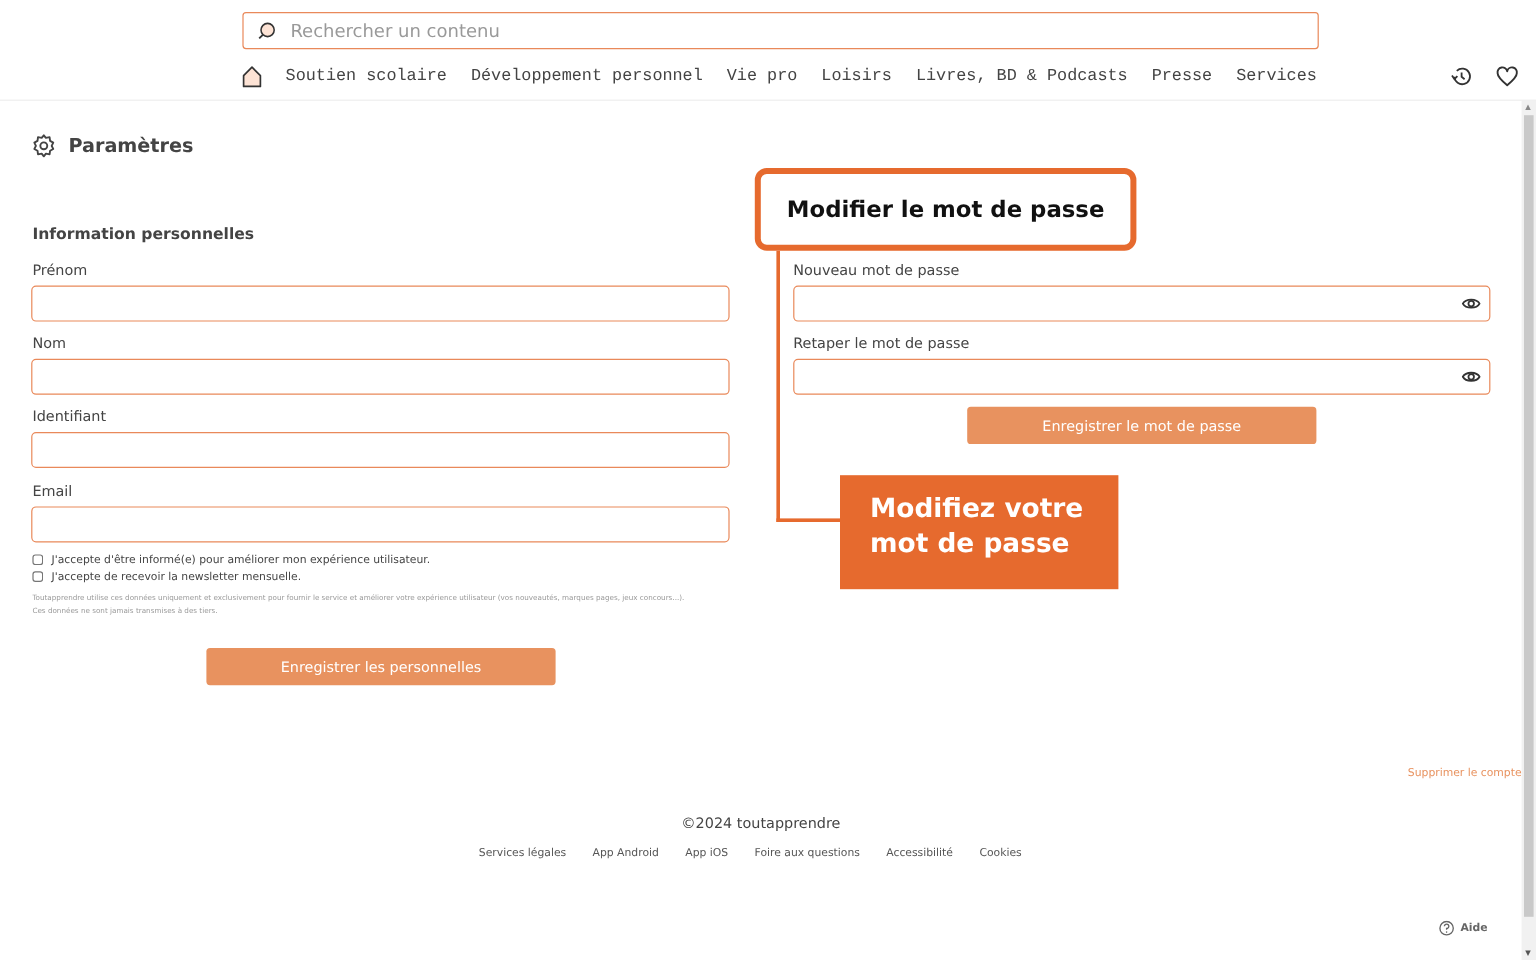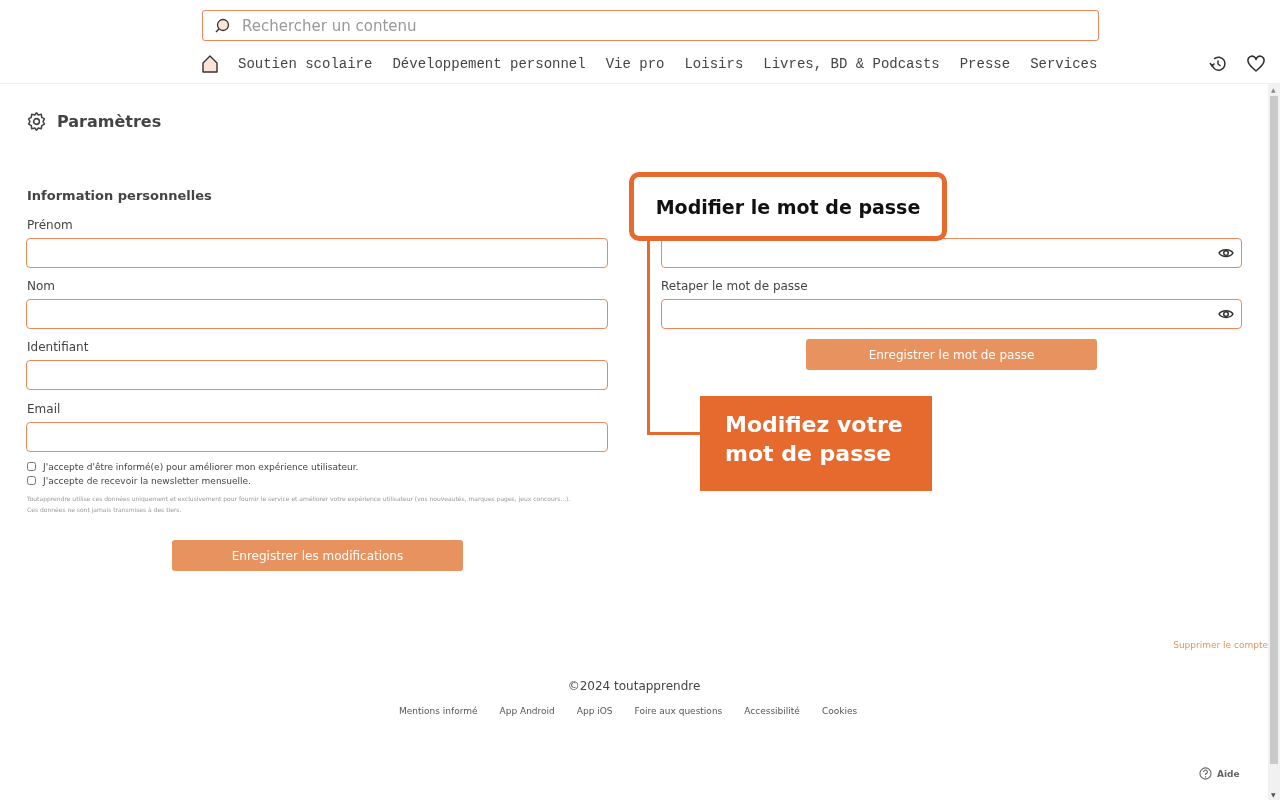--- a/index.html
+++ b/index.html
@@ -35,21 +35,21 @@
   .field input { width: 100%; height: 100%; border: none; outline: none; background: transparent; padding: 0 8px; }
   .field .eye { position: absolute; right: 7px; top: 7px; width: 16px; height: 14px; display: flex; }
 
   .checkbox-row { position: absolute; left: 27px; display: flex; font-size: 9px; color: #444; }
   .checkbox-row input { width: 9px; height: 9px; margin-right: 7px; }
 
   .note { position: absolute; left: 27px; top: 493px; width: 570px; font-size: 6px; line-height: 11px; color: #999; }
 
   .btn { position: absolute; height: 31px; background: #e8925f; color: #fff; border: none; border-radius: 3px; font-size: 12px; display: flex; align-items: center; justify-content: center; font-family: "DejaVu Sans", sans-serif; }
 
-  .callout-box { position: absolute; left: 629px; top: 140px; width: 318px; height: 69px; border: 5px solid #e66a2e; border-radius: 10px; background: #fff; display: flex; align-items: center; justify-content: center; margin-top: 32px; }
+  .callout-box { position: absolute; left: 629px; top: 140px; width: 318px; height: 69px; border: 5px solid #e66a2e; border-radius: 10px; background: #fff; display: flex; align-items: center; justify-content: center; }
   .callout-box span { font-size: 19px; font-weight: bold; color: #111; }
   .connector-v { position: absolute; left: 647px; top: 209px; width: 3px; height: 226px; background: #e66a2e; }
   .connector-h { position: absolute; left: 647px; top: 432px; width: 55px; height: 3px; background: #e66a2e; }
   .callout-label { position: absolute; left: 700px; top: 396px; width: 232px; height: 95px; background: #e66a2e; padding: 14px 0 0 25px; }
   .callout-label span { font-size: 22px; font-weight: bold; color: #fff; line-height: 29px; display: block; }
 
   .delete-link { position: absolute; left: 0; width: 1268px; top: 640px; text-align: right; font-size: 9px; color: #e8925f; }
   .copyright { position: absolute; left: 0; width: 1268px; top: 679px; text-align: center; font-size: 12px; color: #444; }
   .footer-links { position: absolute; top: 706px; left: 399px; display: flex; gap: 22px; font-size: 9px; color: #555; }
   .footer-links a { color: #555; text-decoration: none; }
@@ -139,21 +139,21 @@
 <label class="checkbox-row" style="top:476px;">
   <input type="checkbox" style="">
   <span>J'accepte de recevoir la newsletter mensuelle.</span>
 </label>
 
 <div class="note">
   <div>Toutapprendre utilise ces données uniquement et exclusivement pour fournir le service et améliorer votre expérience utilisateur (vos nouveautés, marques pages, jeux concours...).</div>
   <div>Ces données ne sont jamais transmises à des tiers.</div>
 </div>
 
-<button class="btn" style="left:172px;top:540px;width:291px;">Enregistrer les modifications</button>
+<button class="btn" style="left:172px;top:540px;width:291px;">Enregistrer les personnelles</button>
 
 <div class="field-label" style="left:661px;top:218px;">Nouveau mot de passe</div>
 <div class="field" style="left:661px;top:238px;width:581px;">
   <input type="password" style="">
   <span class="eye">
     <svg width="16" height="14" viewBox="0 0 16 14">
         <path d="M1 7 C3.5 2.5 12.5 2.5 15 7 C12.5 11.5 3.5 11.5 1 7 Z" fill="none" stroke="#333" stroke-width="1.5"></path>
         <circle cx="8" cy="7" r="2.3" fill="none" stroke="#333" stroke-width="1.5"></circle>
       </svg>
   </span>
@@ -178,21 +178,21 @@
   <span>Modifier le mot de passe</span>
 </div>
 <div class="callout-label">
   <span>Modifiez votre</span>
   <span>mot de passe</span>
 </div>
 
 <a class="delete-link">Supprimer le compte</a>
 <div class="copyright">©2024 toutapprendre</div>
 <div class="footer-links">
-  <a>Mentions informé</a>
+  <a>Services légales</a>
   <a>App Android</a>
   <a>App iOS</a>
   <a>Foire aux questions</a>
   <a>Accessibilité</a>
   <a>Cookies</a>
 </div>
 
 <div class="help">
   <span class="q">
     <svg width="13" height="13" viewBox="0 0 14 14">

